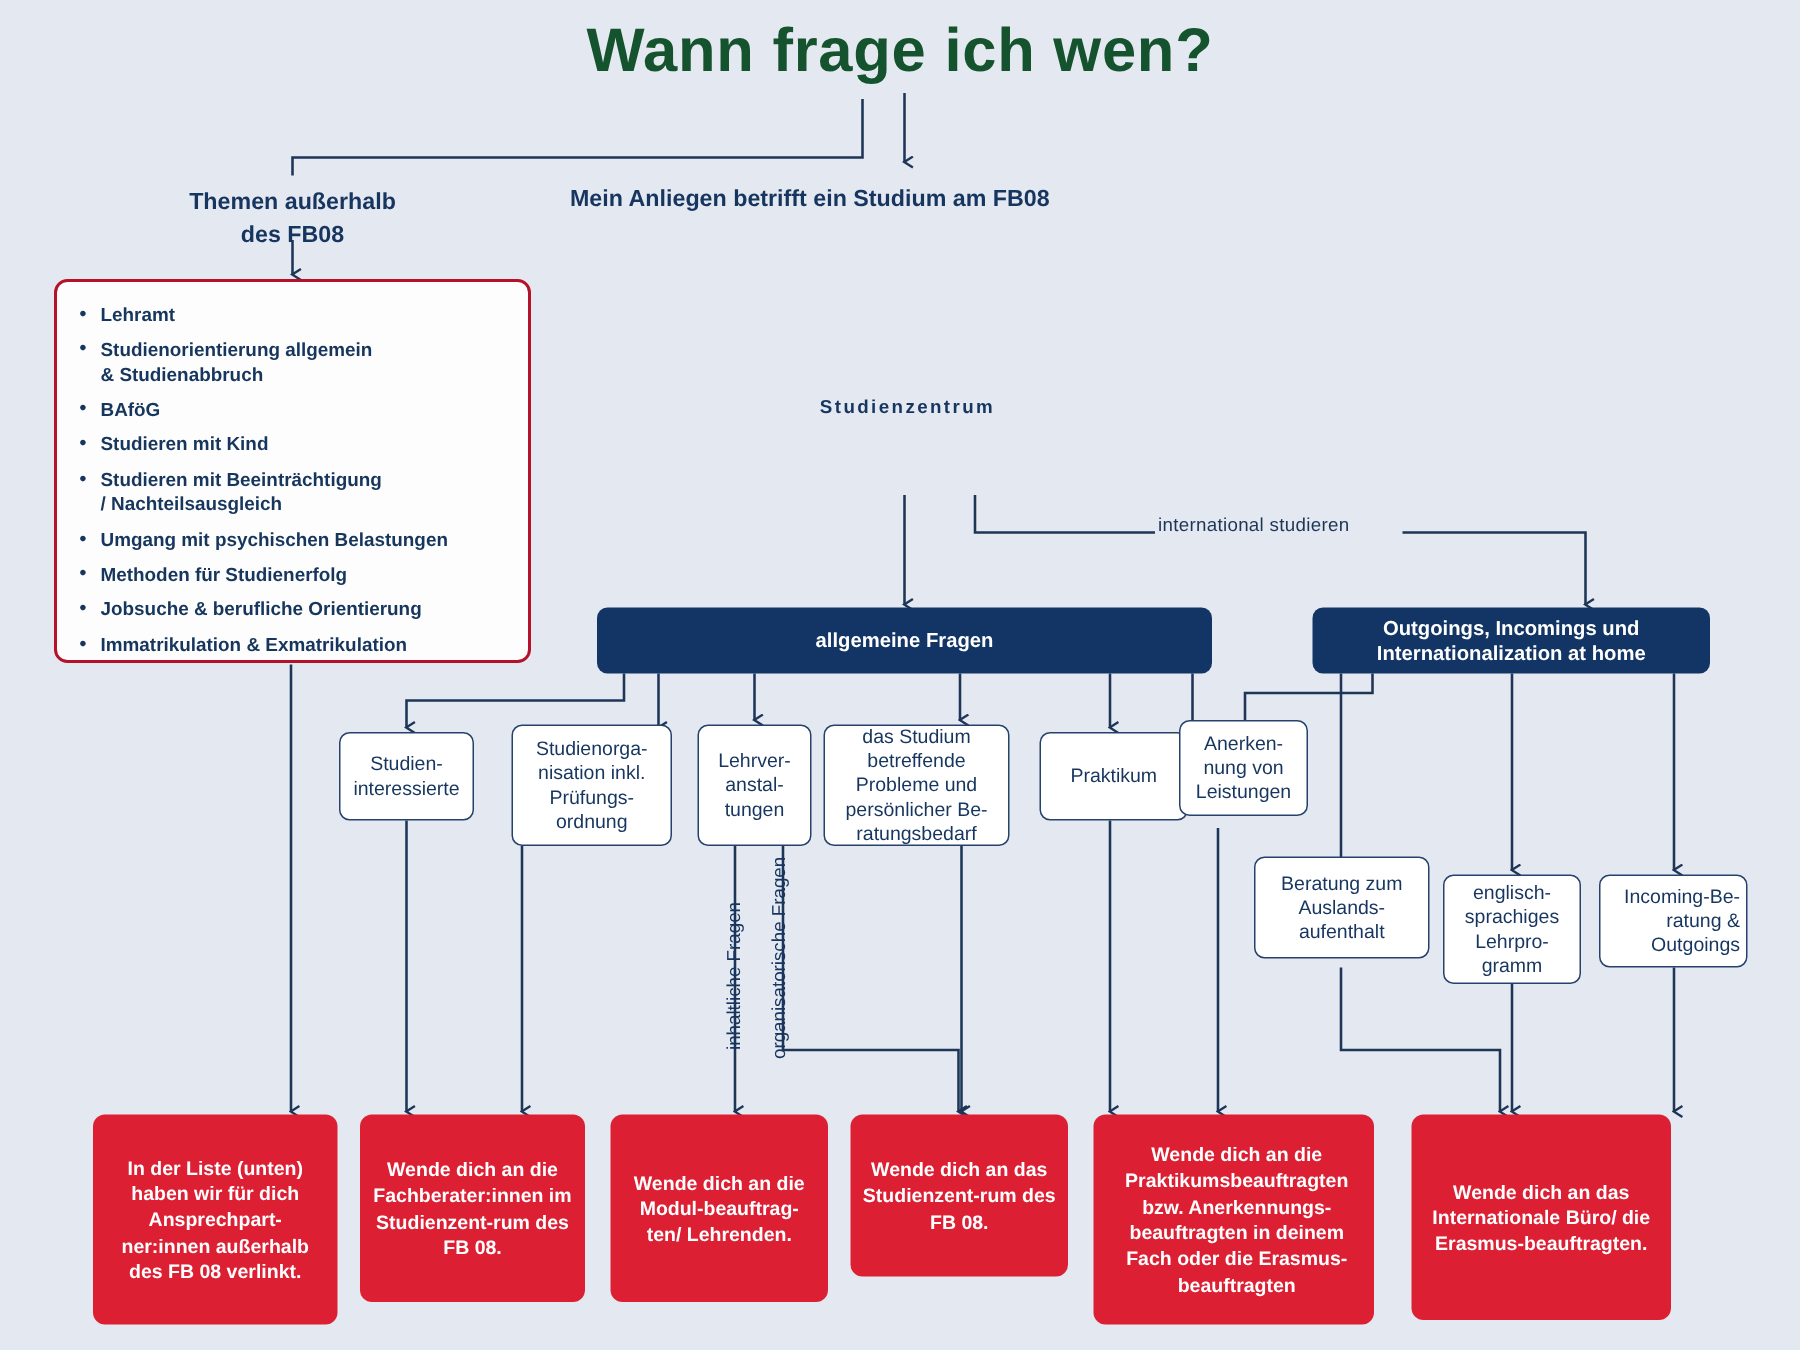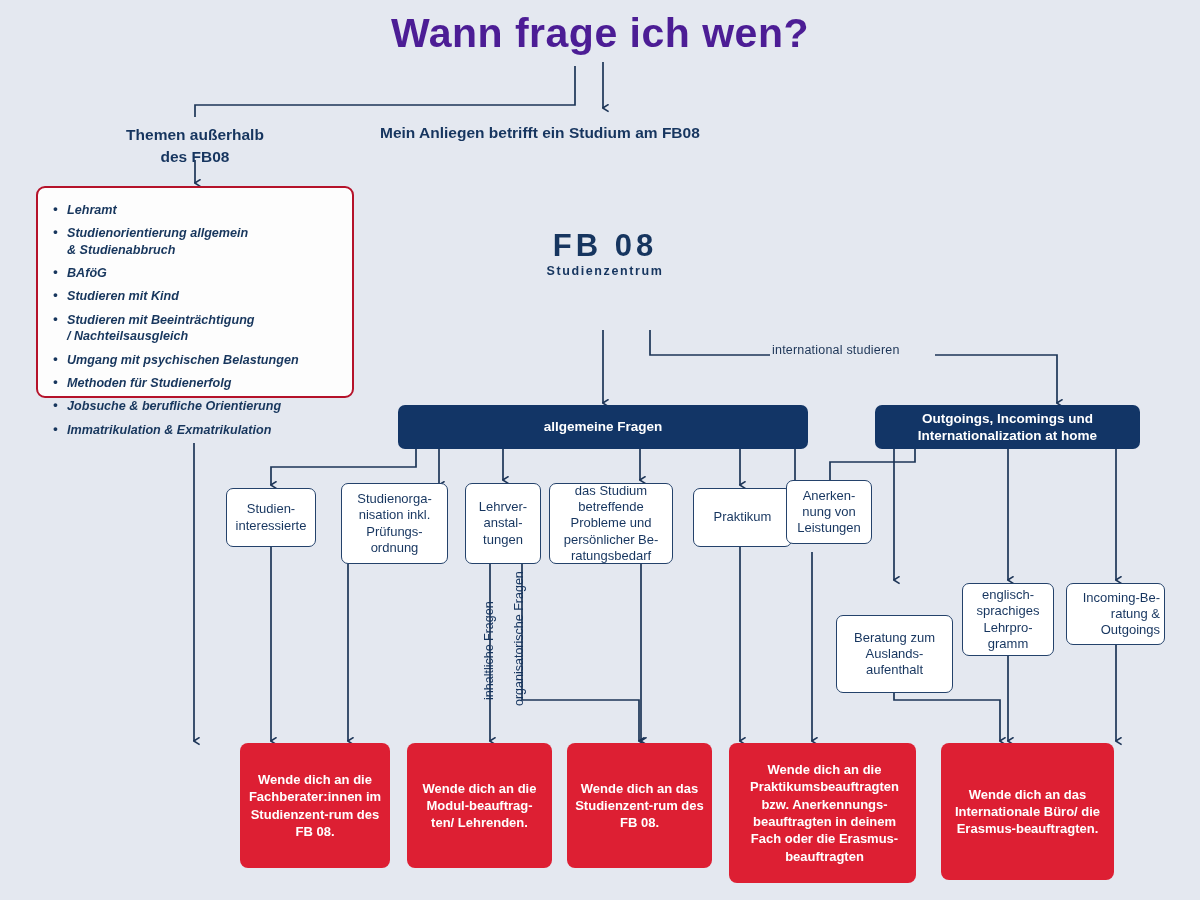--- a/index.html
+++ b/index.html
@@ -12,21 +12,21 @@
   }
   #stage{position:relative;width:1200px;height:900px;}
 
   svg#wires{position:absolute;left:0;top:0;width:1200px;height:900px;pointer-events:none;}
 
   .abs{position:absolute;}
 
   
   #page-title{
     left:0;top:10px;width:1200px;text-align:center;
-    font-size:41px;font-weight:bold;letter-spacing:.5px;color:#4c1d95;
+    font-size:41px;font-weight:bold;letter-spacing:.5px;color:#14532d;
   }
   #branch-left-label{
     left:60px;top:124px;width:270px;text-align:center;
     font-size:15.5px;font-weight:bold;line-height:1.45;color:#16355f;
   }
   #branch-right-label{
     left:380px;top:124px;width:450px;text-align:left;
     font-size:15.5px;font-weight:bold;color:#16355f;
   }
   #fb08-title{
@@ -36,23 +36,23 @@
   #fb08-sub{
     left:455px;top:264px;width:300px;text-align:center;
     font-size:12.5px;font-weight:bold;letter-spacing:1.6px;color:#16355f;
   }
   #intl-label{
     left:772px;top:343px;font-size:12.5px;color:#1d3557;letter-spacing:.2px;
   }
 
   
   #topics-box{
-    left:36px;top:186px;width:318px;height:212px;
+    left:36px;top:186px;width:318px;height:256px;
     background:#fdfdfd;border:2.5px solid #b5122a;border-radius:9px;
-    box-sizing:border-box;padding:14px 10px 10px 14px;font-style:italic;
+    box-sizing:border-box;padding:14px 10px 10px 14px;
   }
   #topics-box ul{margin:0;padding:0;list-style:none;}
   #topics-box li{
     position:relative;padding-left:15px;margin-bottom:7px;
     font-size:12.6px;font-weight:bold;line-height:1.3;color:#17365d;
   }
   #topics-box li::before{
     content:"•";position:absolute;left:1px;top:-1px;font-size:13px;
   }
 
@@ -71,21 +71,21 @@
     display:flex;align-items:center;justify-content:center;text-align:center;
     font-size:13px;line-height:1.25;color:#16355f;box-sizing:border-box;
     padding:3px 4px;
   }
   #w-studieninteressierte{left:226px;top:488px;width:90px;height:59px;}
   #w-studienorganisation{left:341px;top:483px;width:107px;height:81px;}
   #w-lehrveranstaltungen{left:465px;top:483px;width:76px;height:81px;}
   #w-probleme{left:549px;top:483px;width:124px;height:81px;}
   #w-praktikum{left:693px;top:488px;width:99px;height:59px;}
   #w-anerkennung{left:786px;top:480px;width:86px;height:64px;}
-  #w-beratung-ausland{left:836px;top:615px;width:117px;height:78px;}
+  #w-beratung-ausland{left:836px;top:571px;width:117px;height:68px;}
   #w-englisch{left:962px;top:583px;width:92px;height:73px;}
   #w-incoming{left:1066px;top:583px;width:99px;height:62px;text-align:right;}
 
   
   .vlabel{
     font-size:12.5px;color:#16355f;white-space:nowrap;
     transform:rotate(-90deg);transform-origin:left top;
   }
   #vlabel-inhaltliche{left:482px;top:700px;}
   #vlabel-organisatorische{left:512px;top:706px;}
@@ -93,21 +93,21 @@
   
   .rbox{
     background:#dd1f33;border-radius:8px;color:#ffffff;
     display:flex;align-items:center;justify-content:center;text-align:center;
     font-size:13px;font-weight:bold;line-height:1.33;box-sizing:border-box;
     padding:6px 8px;
   }
   #r-liste{left:62px;top:743px;width:163px;height:140px;}
   #r-fachberater{left:240px;top:743px;width:150px;height:125px;}
   #r-modul{left:407px;top:743px;width:145px;height:125px;}
-  #r-studienzentrum{left:567px;top:743px;width:145px;height:125px;}
+  #r-studienzentrum{left:567px;top:743px;width:145px;height:108px;}
   #r-praktikum{left:729px;top:743px;width:187px;height:140px;padding-left:12px;}
   #r-international{left:941px;top:743px;width:173px;height:137px;}
 </style>
 </head>
 <body>
 
 <div id="stage">
 
   <svg id="wires" viewBox="0 0 1200 900">
     <defs>
@@ -157,21 +157,20 @@
 
   <div class="abs" id="page-title">Wann frage ich wen?</div>
 
   <div class="abs" id="branch-left-label">
     <span style="white-space:pre-line;">Themen außerhalb
 des FB08</span>
   </div>
 
   <div class="abs" id="branch-right-label">Mein Anliegen betrifft ein Studium am FB08</div>
 
-  <div class="abs" id="fb08-title">FB 08</div>
   <div class="abs" id="fb08-sub">Studienzentrum</div>
 
   <div class="abs" id="intl-label">international studieren</div>
 
   <div class="abs" id="topics-box">
     <ul>
       <li style="white-space:pre-line;">Lehramt</li>
       <li style="white-space:pre-line;">Studienorientierung allgemein
 &amp; Studienabbruch</li>
       <li style="white-space:pre-line;">BAföG</li>
@@ -194,19 +193,20 @@
   <div class="abs wbox" id="w-probleme">das Studium betreffende Probleme und persönlicher Be-ratungsbedarf</div>
   <div class="abs wbox" id="w-praktikum">Praktikum</div>
   <div class="abs wbox" id="w-anerkennung">Anerken-nung von Leistungen</div>
   <div class="abs wbox" id="w-beratung-ausland">Beratung zum Auslands-aufenthalt</div>
   <div class="abs wbox" id="w-englisch">englisch-sprachiges Lehrpro-gramm</div>
   <div class="abs wbox" id="w-incoming">Incoming-Be-ratung &amp; Outgoings</div>
 
   <div class="abs vlabel" id="vlabel-inhaltliche">inhaltliche Fragen</div>
   <div class="abs vlabel" id="vlabel-organisatorische">organisatorische Fragen</div>
 
+  <div class="abs rbox" id="r-liste">In der Liste (unten) haben wir für dich Ansprechpart-ner:innen außerhalb des FB 08 verlinkt.</div>
   <div class="abs rbox" id="r-fachberater">Wende dich an die Fachberater:innen im Studienzent-rum des FB 08.</div>
   <div class="abs rbox" id="r-modul">Wende dich an die Modul-beauftrag-ten/ Lehrenden.</div>
   <div class="abs rbox" id="r-studienzentrum">Wende dich an das Studienzent-rum des FB 08.</div>
   <div class="abs rbox" id="r-praktikum">Wende dich an die Praktikumsbeauftragten bzw. Anerkennungs-beauftragten in deinem Fach oder die Erasmus-beauftragten</div>
   <div class="abs rbox" id="r-international">Wende dich an das Internationale Büro/ die Erasmus-beauftragten.</div>
 
 </div>
 
 </body></html>

